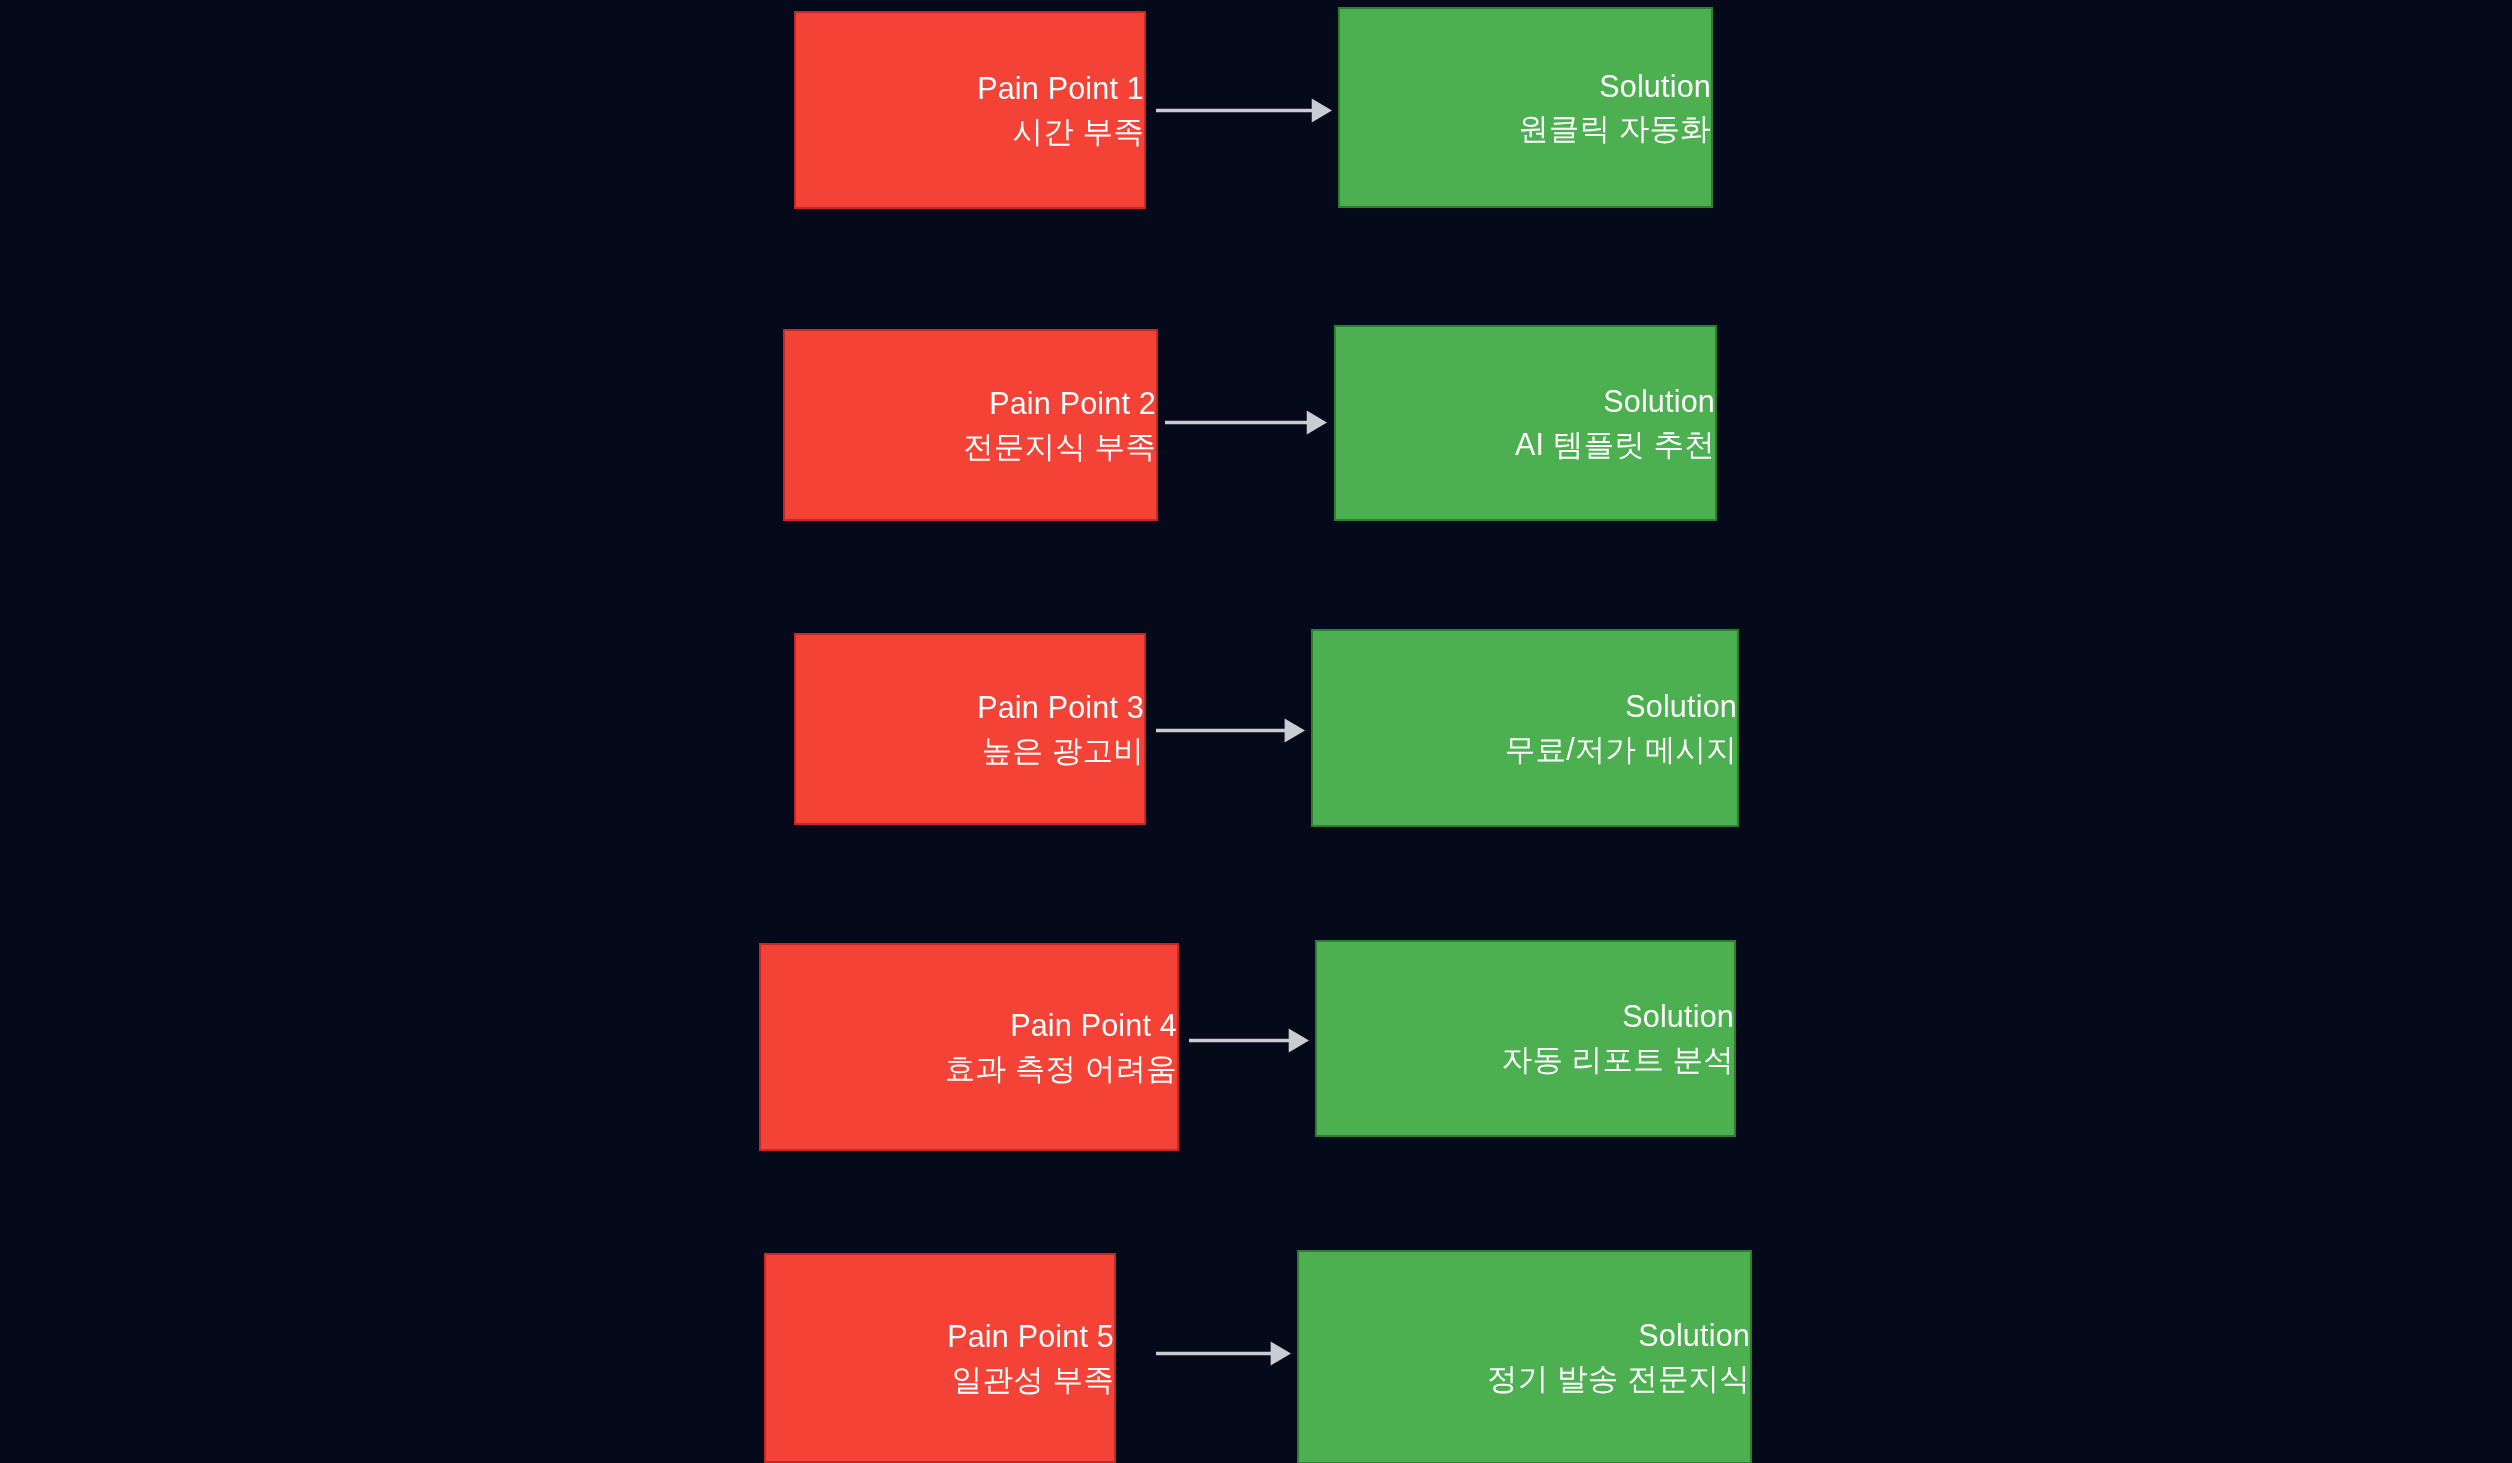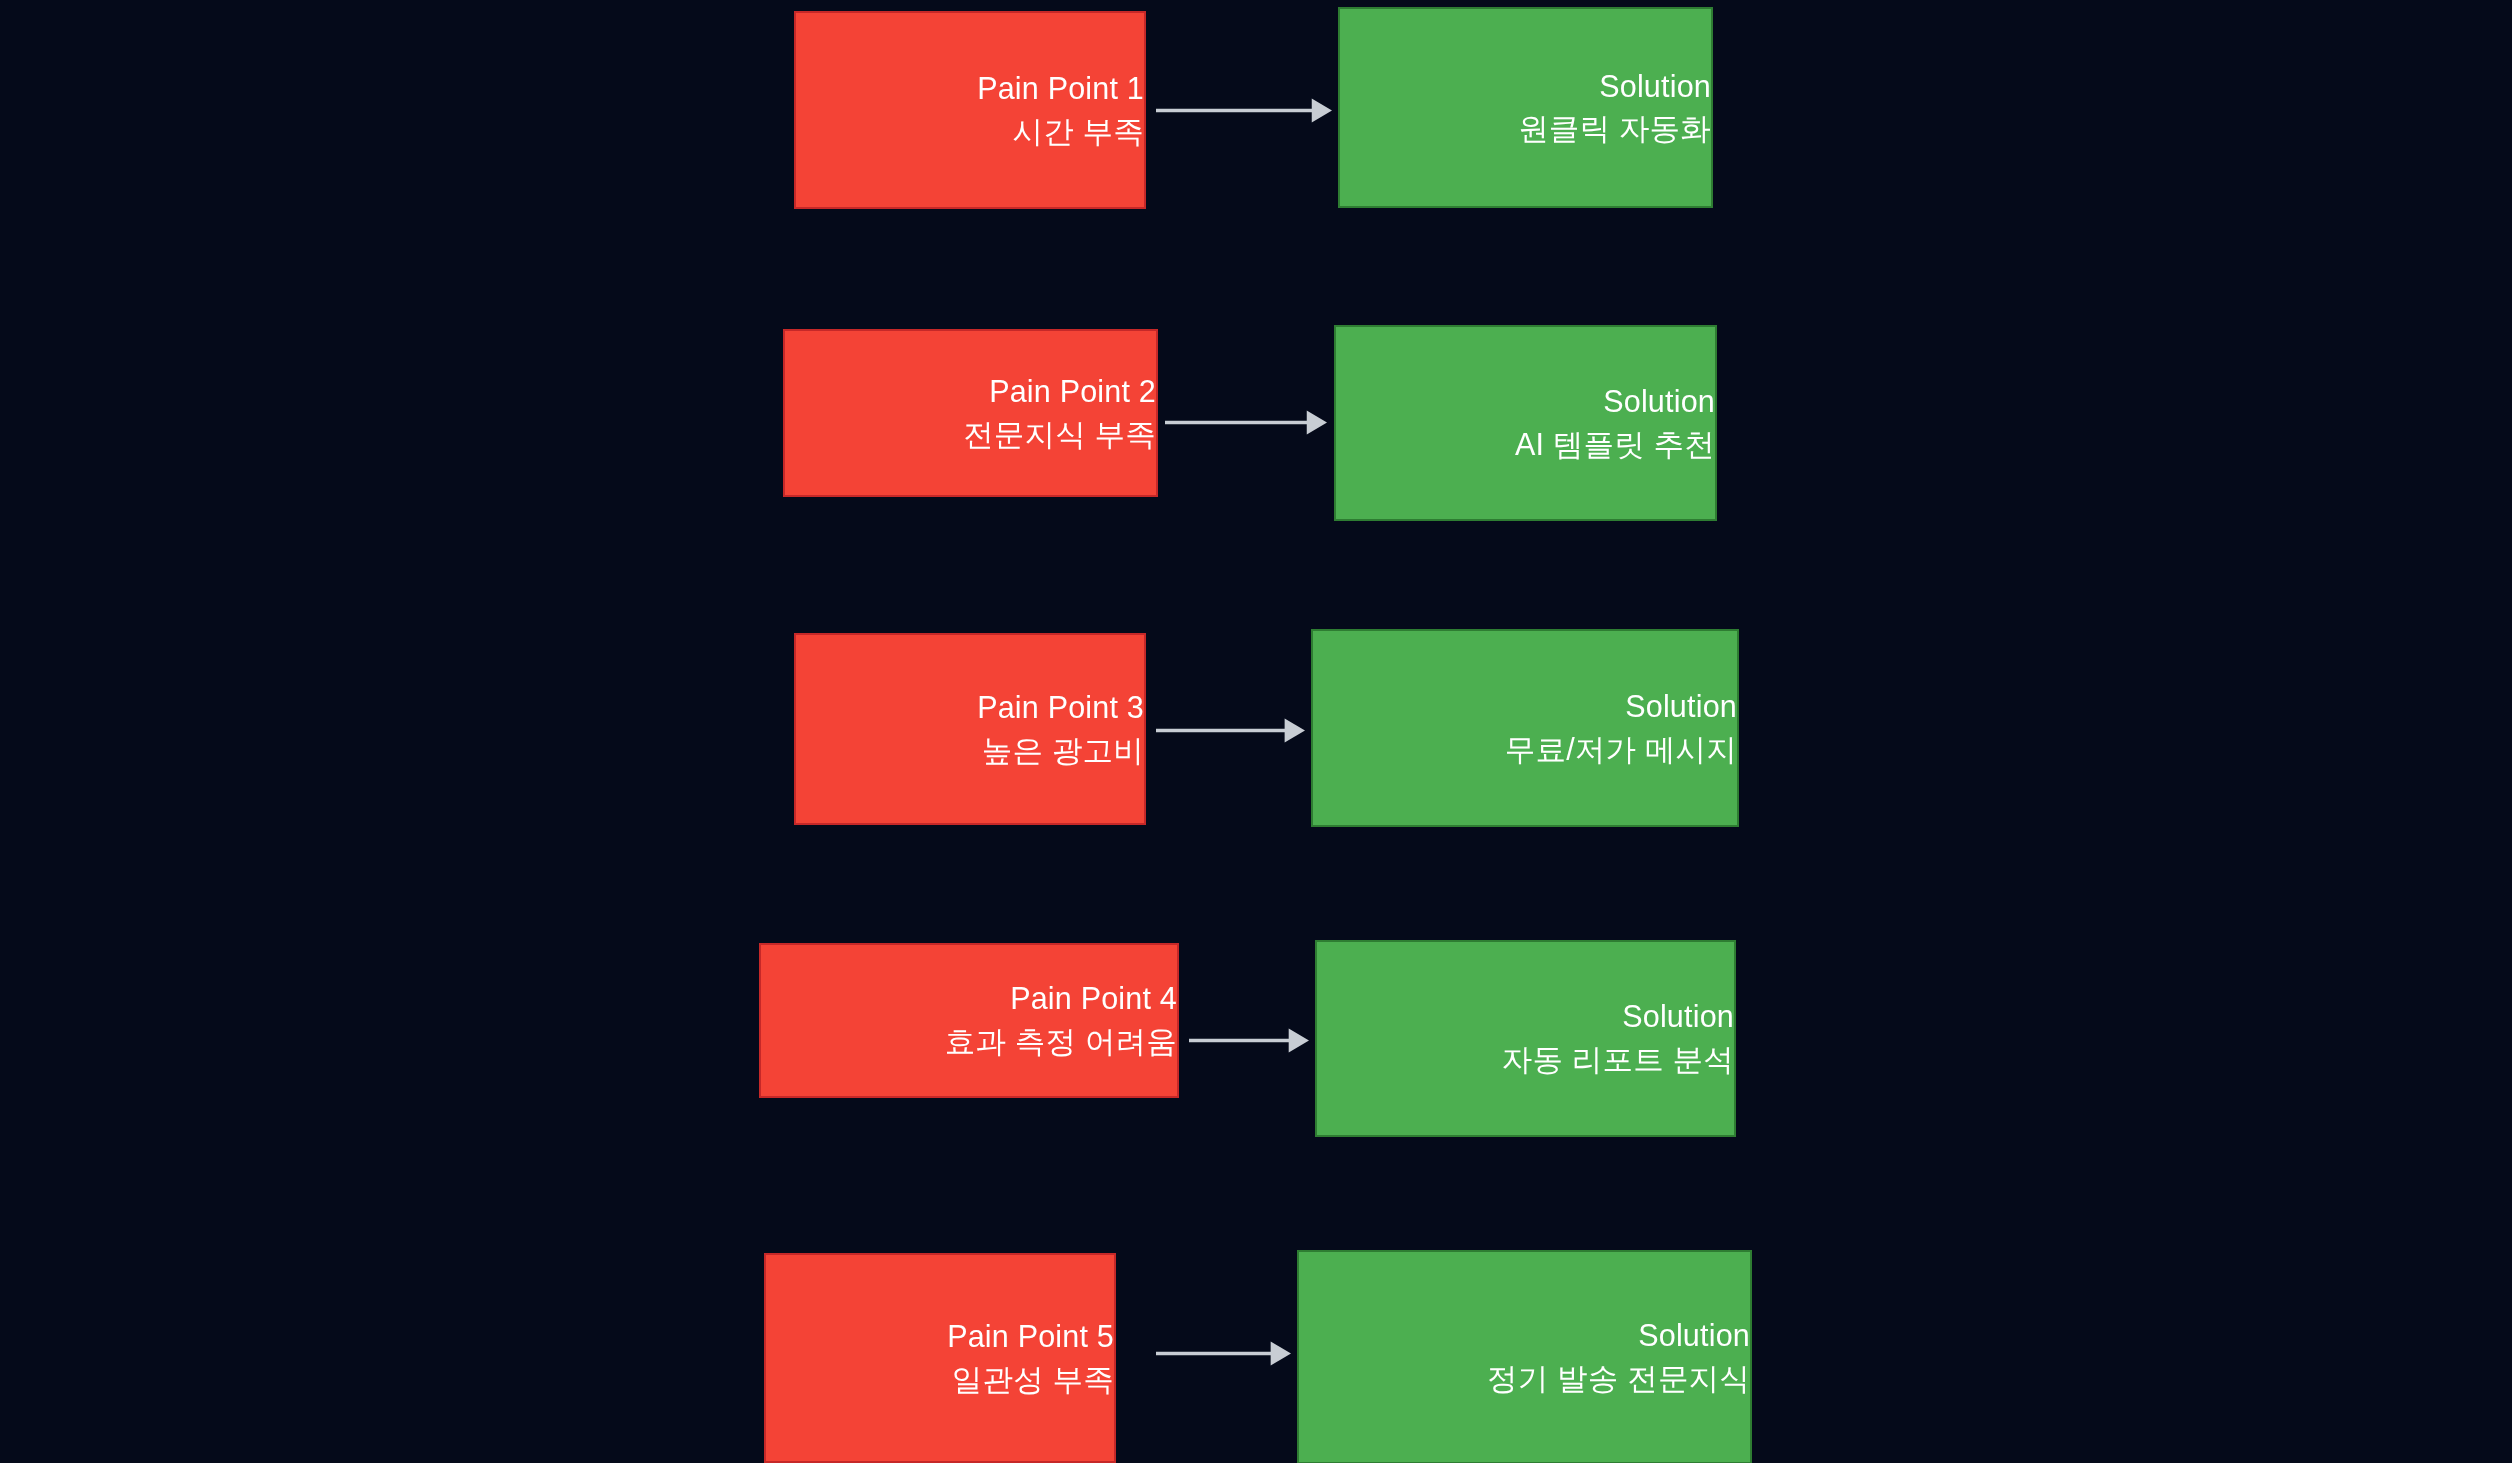--- a/index.html
+++ b/index.html
@@ -92,21 +92,21 @@
           <line x1="0" y1="20" x2="171" y2="20" stroke="#c8cdd4" stroke-width="4"></line>
           <polygon points="169,7 191,20 169,33" fill="#c8cdd4"></polygon>
         </svg>
       </div>
       <div class="node-box solution" style="left: 1338px; top: 7.4px; width: 375px; height: 201px; background: rgb(76, 175, 80); border-color: rgb(46, 125, 50); color: rgb(255, 255, 255);">
         <div class="node-title">Solution</div>
         <div class="node-subtitle">원클릭 자동화</div>
       </div>
     </div>
     <div class="flow-row" style="top: 0px;">
-      <div class="node-box pain" style="left: 783px; top: 329px; width: 375px; height: 168px; background: rgb(244, 67, 54); border-color: rgb(198, 40, 40); color: rgb(255, 255, 255);">
+      <div class="node-box pain" style="left: 783px; top: 329px; width: 375px; height: 192px; background: rgb(244, 67, 54); border-color: rgb(198, 40, 40); color: rgb(255, 255, 255);">
         <div class="node-title">Pain Point 2</div>
         <div class="node-subtitle">전문지식 부족</div>
       </div>
       <div class="connector" style="left: 1165px; top: 404px; width: 162px;">
         <svg viewBox="0 0 176 40" preserveAspectRatio="none">
           <line x1="0" y1="20" x2="156" y2="20" stroke="#c8cdd4" stroke-width="4"></line>
           <polygon points="154,7 176,20 154,33" fill="#c8cdd4"></polygon>
         </svg>
       </div>
       <div class="node-box solution" style="left: 1334px; top: 325px; width: 383px; height: 196px; background: rgb(76, 175, 80); border-color: rgb(46, 125, 50); color: rgb(255, 255, 255);">
@@ -124,21 +124,21 @@
           <line x1="0" y1="20" x2="141" y2="20" stroke="#c8cdd4" stroke-width="4"></line>
           <polygon points="139,7 161,20 139,33" fill="#c8cdd4"></polygon>
         </svg>
       </div>
       <div class="node-box solution" style="left: 1311px; top: 629px; width: 428px; height: 198px; background: rgb(76, 175, 80); border-color: rgb(46, 125, 50); color: rgb(255, 255, 255);">
         <div class="node-title">Solution</div>
         <div class="node-subtitle">무료/저가 메시지</div>
       </div>
     </div>
     <div class="flow-row" style="top: 0px;">
-      <div class="node-box pain" style="left: 759px; top: 943px; width: 420px; height: 155px; background: rgb(244, 67, 54); border-color: rgb(198, 40, 40); color: rgb(255, 255, 255);">
+      <div class="node-box pain" style="left: 759px; top: 943px; width: 420px; height: 208px; background: rgb(244, 67, 54); border-color: rgb(198, 40, 40); color: rgb(255, 255, 255);">
         <div class="node-title">Pain Point 4</div>
         <div class="node-subtitle">효과 측정 어려움</div>
       </div>
       <div class="connector" style="left: 1189px; top: 1022px; width: 120px;">
         <svg viewBox="0 0 130 40" preserveAspectRatio="none">
           <line x1="0" y1="20" x2="110" y2="20" stroke="#c8cdd4" stroke-width="4"></line>
           <polygon points="108,7 130,20 108,33" fill="#c8cdd4"></polygon>
         </svg>
       </div>
       <div class="node-box solution" style="left: 1315px; top: 940px; width: 421px; height: 197px; background: rgb(76, 175, 80); border-color: rgb(46, 125, 50); color: rgb(255, 255, 255);">

